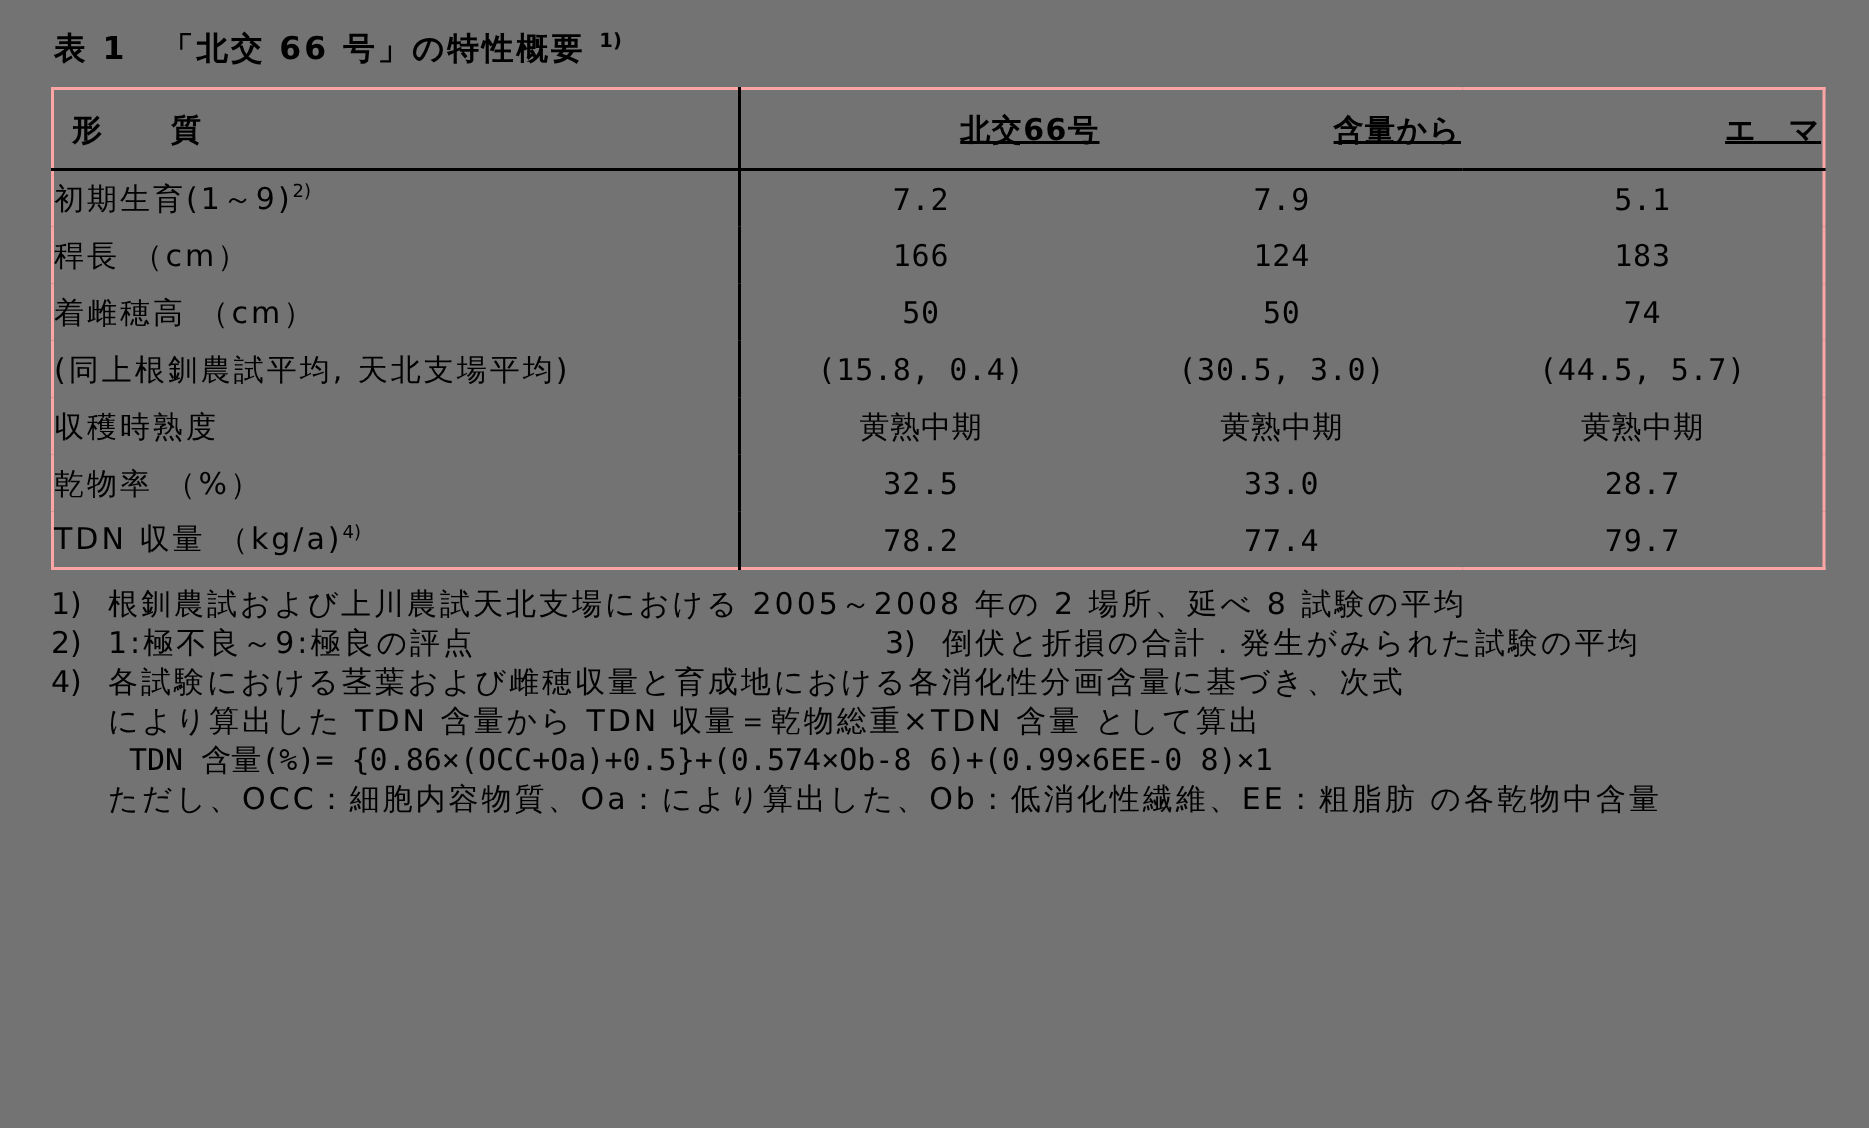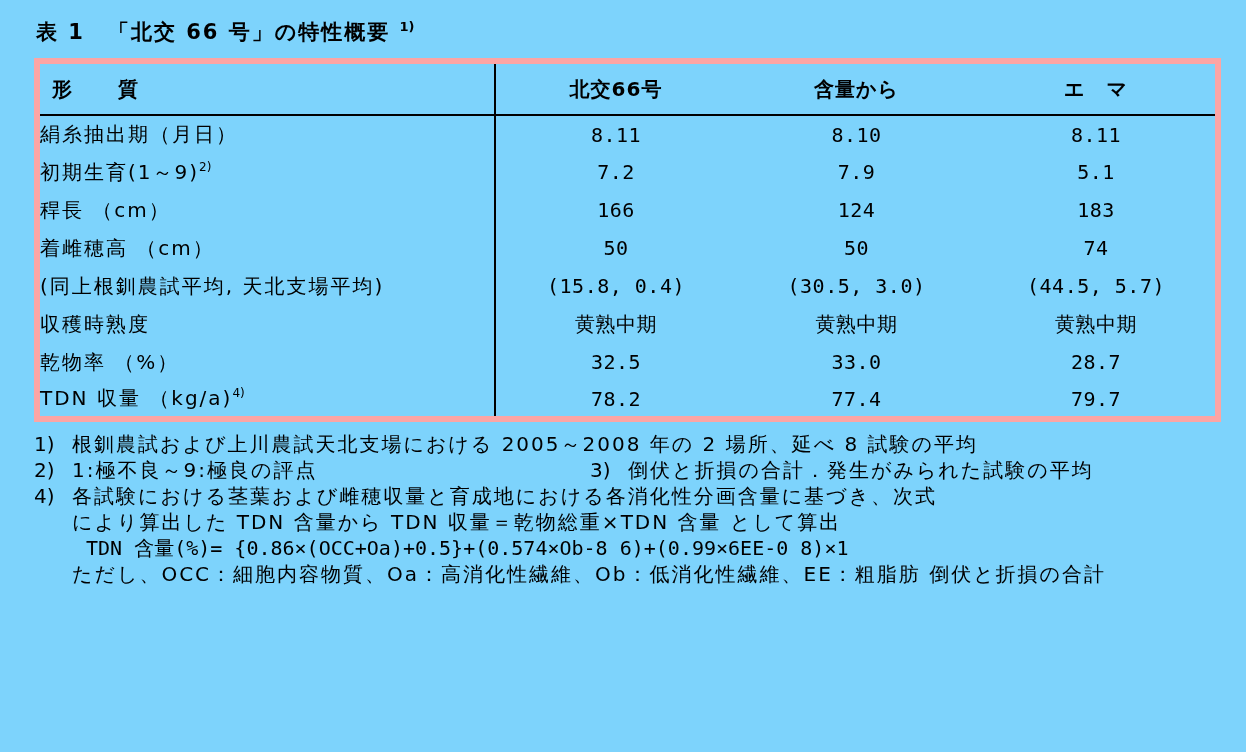--- a/index.html
+++ b/index.html
@@ -2,41 +2,41 @@
 <html><head>
 <meta charset="utf-8">
 <style>
   * { box-sizing: border-box; }
   html, body { margin: 0; padding: 0; }
   body {
     width: 1246px; height: 752px;
     background: #ffffff; color: #000000;
     font-family: "DejaVu Sans", "Liberation Sans", sans-serif;
   }
-  .page { position: relative; width: 1246px; height: 752px; overflow: hidden; background: #7dd3fc; }
+  .page { position: relative; width: 1246px; height: 752px; overflow: hidden; background: #737373; }
   .content { padding: 16px 0 0 34px; }
 
   .title { font-size: 21px; font-weight: 600; letter-spacing: 2px; margin: 2px 0 12px 2px; }
   .title sup { font-size: 13px; letter-spacing: 0; }
 
   table.spec {
     border-collapse: collapse;
     width: 1182px;
     table-layout: fixed;
     font-size: 20px;
-    border: 6px solid #fca5a5;
+    border: 2px solid #fca5a5;
   }
   table.spec thead th {
     height: 54px;
     border-bottom: 2px solid #000;
     font-weight: 600;
     vertical-align: middle;
   }
   th.trait-h { width: 458px; text-align: left; padding-left: 12px; border-right: 2px solid #000; letter-spacing: 2px; }
-  th.col-h   { width: 241px; text-align: center; letter-spacing: 1px; }
+  th.col-h   { width: 241px; text-align: right; letter-spacing: 1px; text-decoration: underline; }
   table.spec tbody td { height: 38px; vertical-align: middle; padding: 0; }
   td.trait {
     padding-left: 8px;
     border-right: 2px solid #000;
     letter-spacing: 2px;
     white-space: nowrap;
   }
   td.trait sup { font-size: 12px; letter-spacing: 0; }
   td.val {
     text-align: center;
@@ -68,26 +68,20 @@
     <table class="spec">
       <thead>
         <tr>
           <th class="trait-h">形　　質</th>
           <th class="col-h">北交66号</th>
           <th class="col-h">含量から</th>
           <th class="col-h">エ　マ</th>
         </tr>
       </thead>
       <tbody id="table-body">
-      <tr>
-        <td class="trait"><span class="lbl">絹糸抽出期（月日）</span><sup class="sup"></sup></td>
-        <td class="val">8.11</td>
-        <td class="val">8.10</td>
-        <td class="val">8.11</td>
-      </tr>
 
 
       <tr>
         <td class="trait"><span class="lbl">初期生育(1～9)</span><sup class="sup">2)</sup></td>
         <td class="val">7.2</td>
         <td class="val">7.9</td>
         <td class="val">5.1</td>
       </tr>
 
       <tr>
@@ -148,17 +142,17 @@
         </span>
         <span class="fn-marker">3)</span>
         <span class="fn-text">倒伏と折損の合計．発生がみられた試験の平均</span>
       </div>
       <div class="fn-row">
         <span class="fn-marker">4)</span>
         <span class="fn-text">各試験における茎葉および雌穂収量と育成地における各消化性分画含量に基づき、次式</span>
       </div>
       <div class="ind1 fn-text">により算出した TDN 含量から TDN 収量＝乾物総重×TDN 含量 として算出</div>
       <div class="ind2 fn-text formula">TDN 含量(%)= {0.86×(OCC+Oa)+0.5}+(0.574×Ob-8 6)+(0.99×6EE-0 8)×1</div>
-      <div class="ind1 fn-text">ただし、OCC：細胞内容物質、Oa：高消化性繊維、Ob：低消化性繊維、EE：粗脂肪 倒伏と折損の合計</div>
+      <div class="ind1 fn-text">ただし、OCC：細胞内容物質、Oa：により算出した、Ob：低消化性繊維、EE：粗脂肪 の各乾物中含量</div>
     </div>
 
   </div>
 </div>
 
 </body></html>

